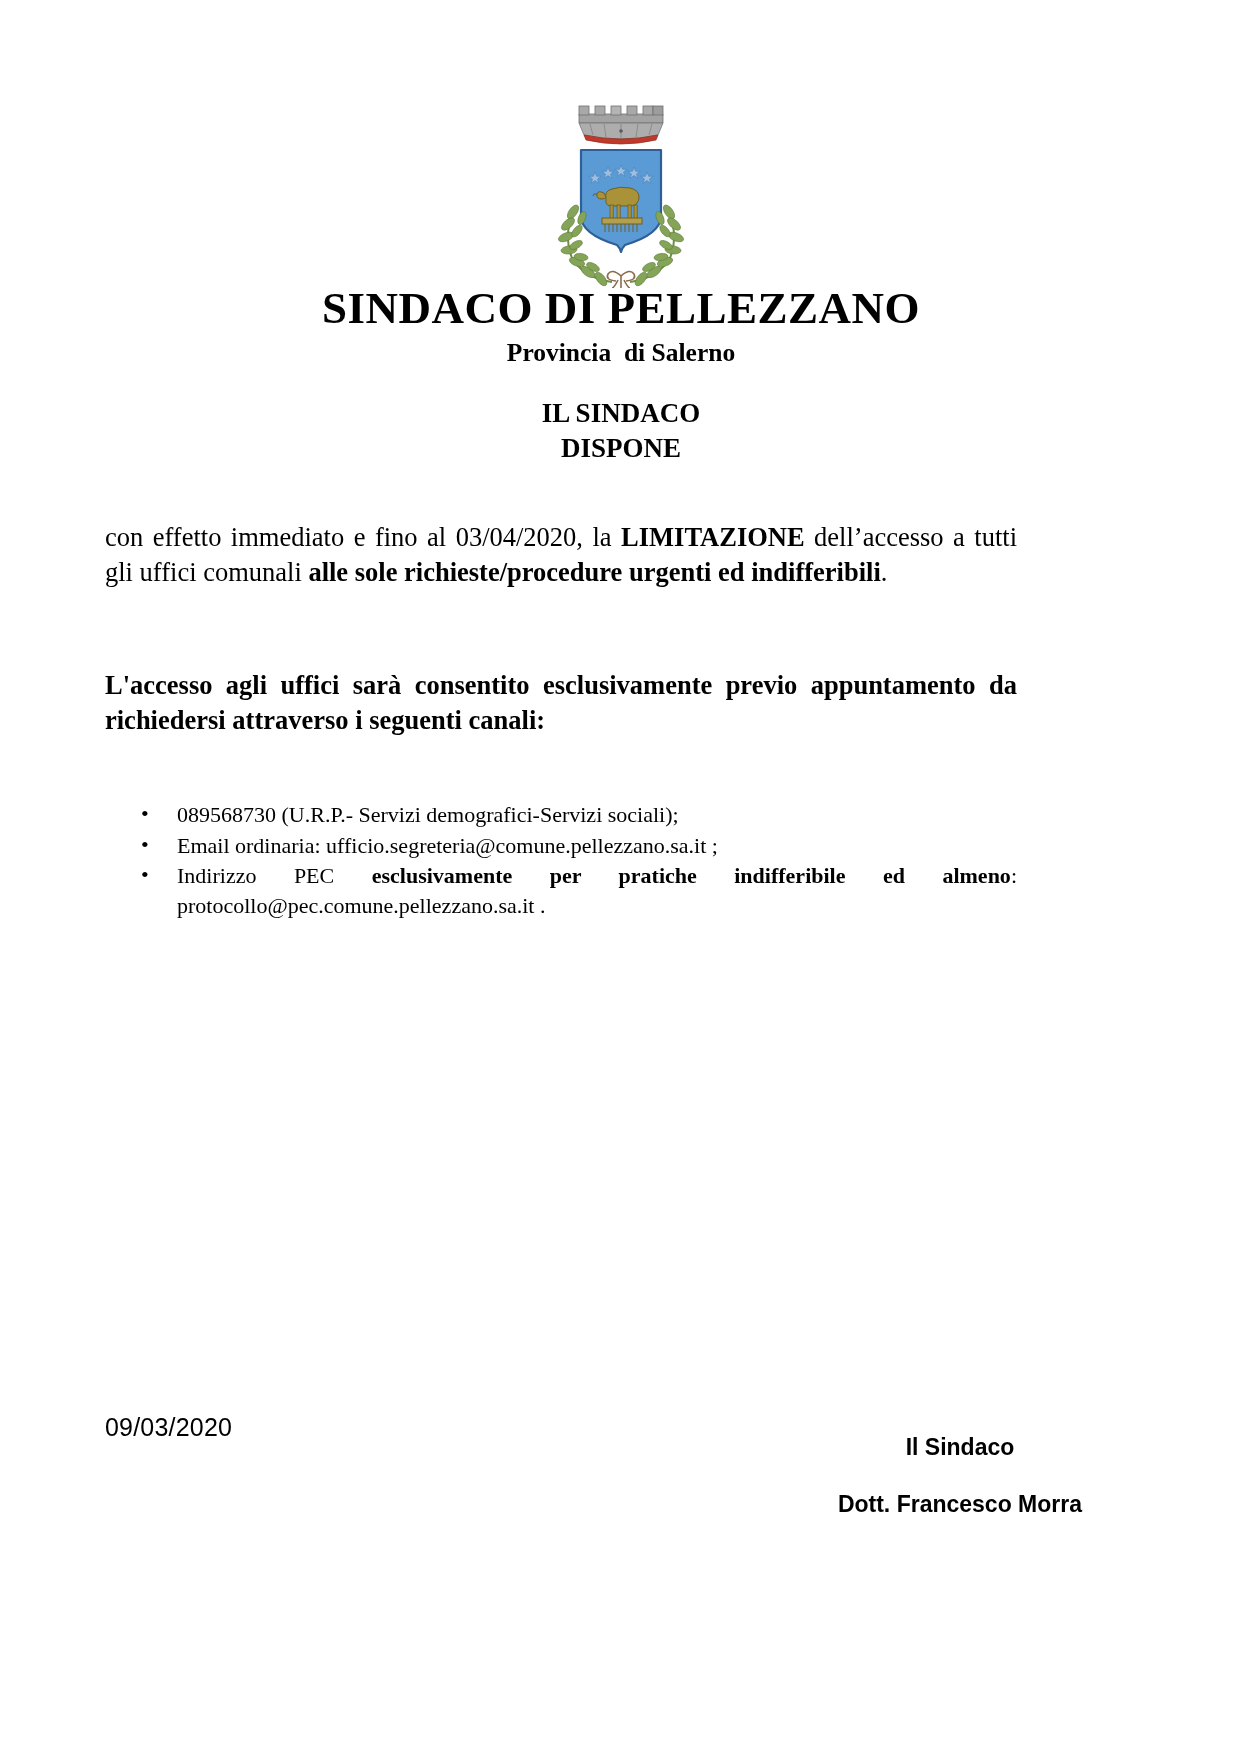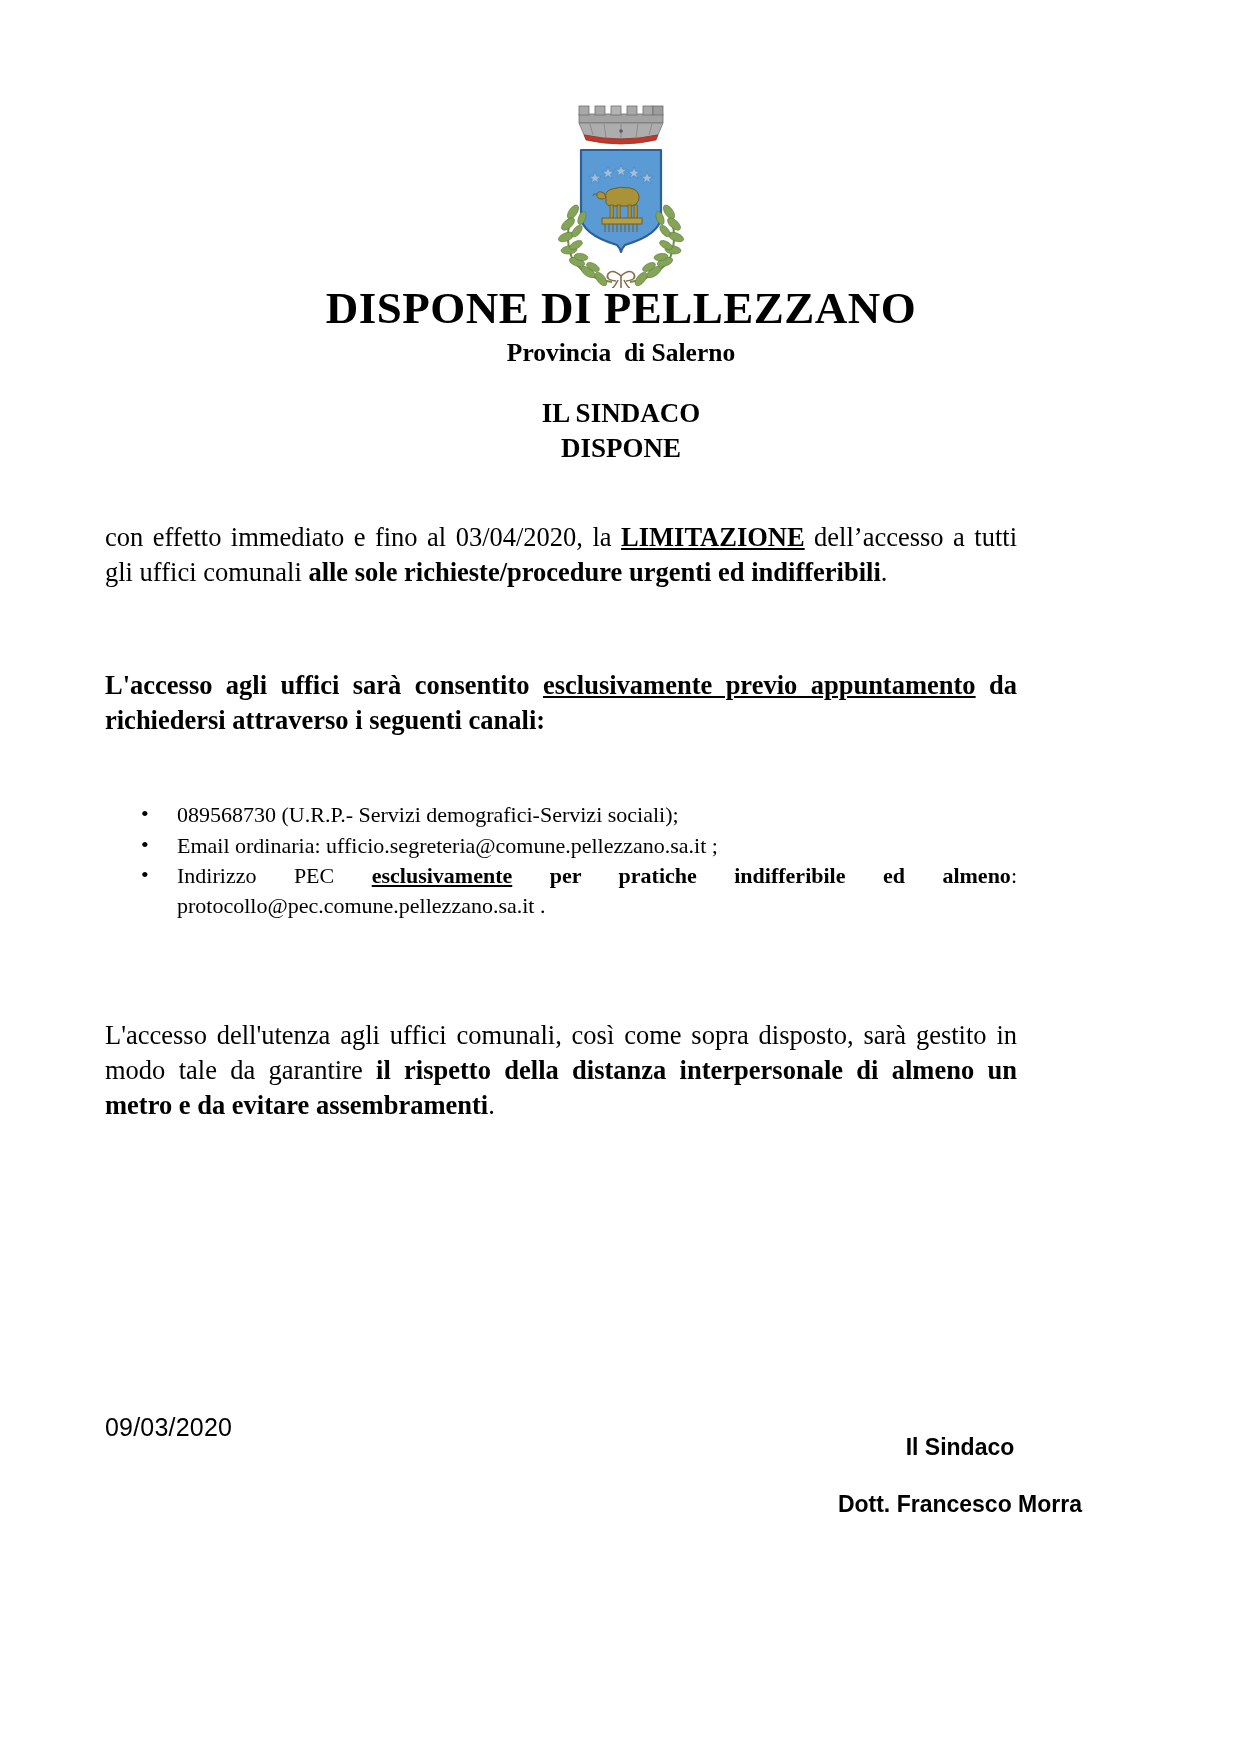--- a/index.html
+++ b/index.html
@@ -85,21 +85,21 @@
     width: 912px;
   }
   p.para {
     margin: 0;
     font-size: 26.5px;
     line-height: 1.32;
     text-align: justify;
     text-justify: inter-word;
   }
   .para b { font-weight: bold; }
-  .u { text-decoration: underline; }
+  .u { }
 
   .gap-1 { height: 78px; }
   .gap-2 { height: 62px; }
   .gap-3 { height: 96px; }
 
   ul.channels {
     margin: 0;
     padding: 0 0 0 72px;
     list-style: none;
     font-size: 22px;
@@ -248,21 +248,21 @@
         <path d="M75 178 Q66 170 62 176 Q59 182 70 183"></path>
         <path d="M75 178 Q84 170 88 176 Q91 182 80 183"></path>
         <path d="M72 182 Q68 190 66 190"></path>
         <path d="M78 182 Q82 190 84 190"></path>
         <path d="M75 178 L75 190"></path>
       </g>
     </svg>
   </div>
 
   <div class="title-block">
-    <h1 class="doc-title">DISPONE DI PELLEZZANO</h1>
+    <h1 class="doc-title">SINDACO DI PELLEZZANO</h1>
     <div class="doc-subtitle">Provincia  di Salerno</div>
   </div>
 
   <div class="sindaco-block">
     <div>IL SINDACO</div>
     <div>DISPONE</div>
   </div>
 
   <div class="body-col">
 
@@ -275,21 +275,20 @@
     <div class="gap-2"></div>
 
     <ul class="channels">
       <li><span>089568730 (U.R.P.- Servizi demografici-Servizi sociali);</span></li>
       <li><span>Email ordinaria: ufficio.segreteria@comune.pellezzano.sa.it ;</span></li>
       <li class="justified"><span>Indirizzo PEC </span><b class="u">esclusivamente</b><b> per pratiche indifferibile ed almeno</b><span>: protocollo@pec.comune.pellezzano.sa.it .</span></li>
     </ul>
 
     <div class="gap-3"></div>
 
-    <p class="para"><span>L'accesso dell'utenza agli uffici comunali, così come sopra disposto, sarà gestito in modo tale da garantire </span><b>il rispetto della distanza interpersonale di almeno un metro e da evitare assembramenti</b><span>.</span></p>
 
   </div>
 
   <div class="date-line">09/03/2020</div>
 
   <div class="sign-block">
     <div class="sign-role">Il Sindaco</div>
     <div class="sign-name">Dott. Francesco Morra</div>
   </div>
 

